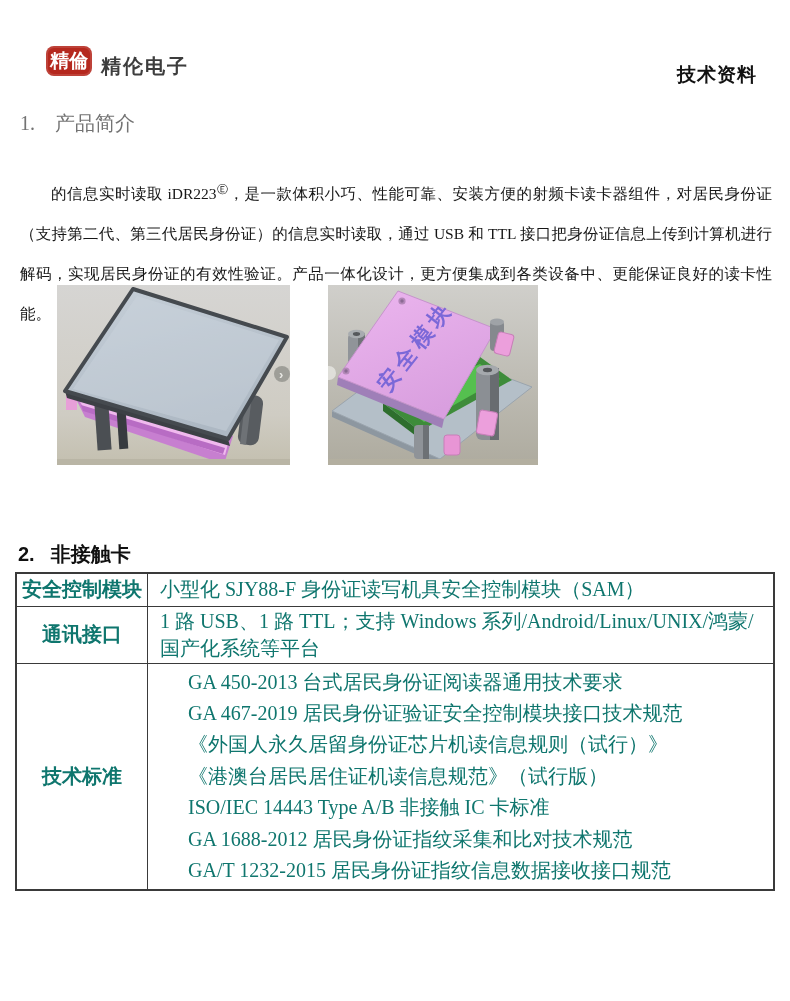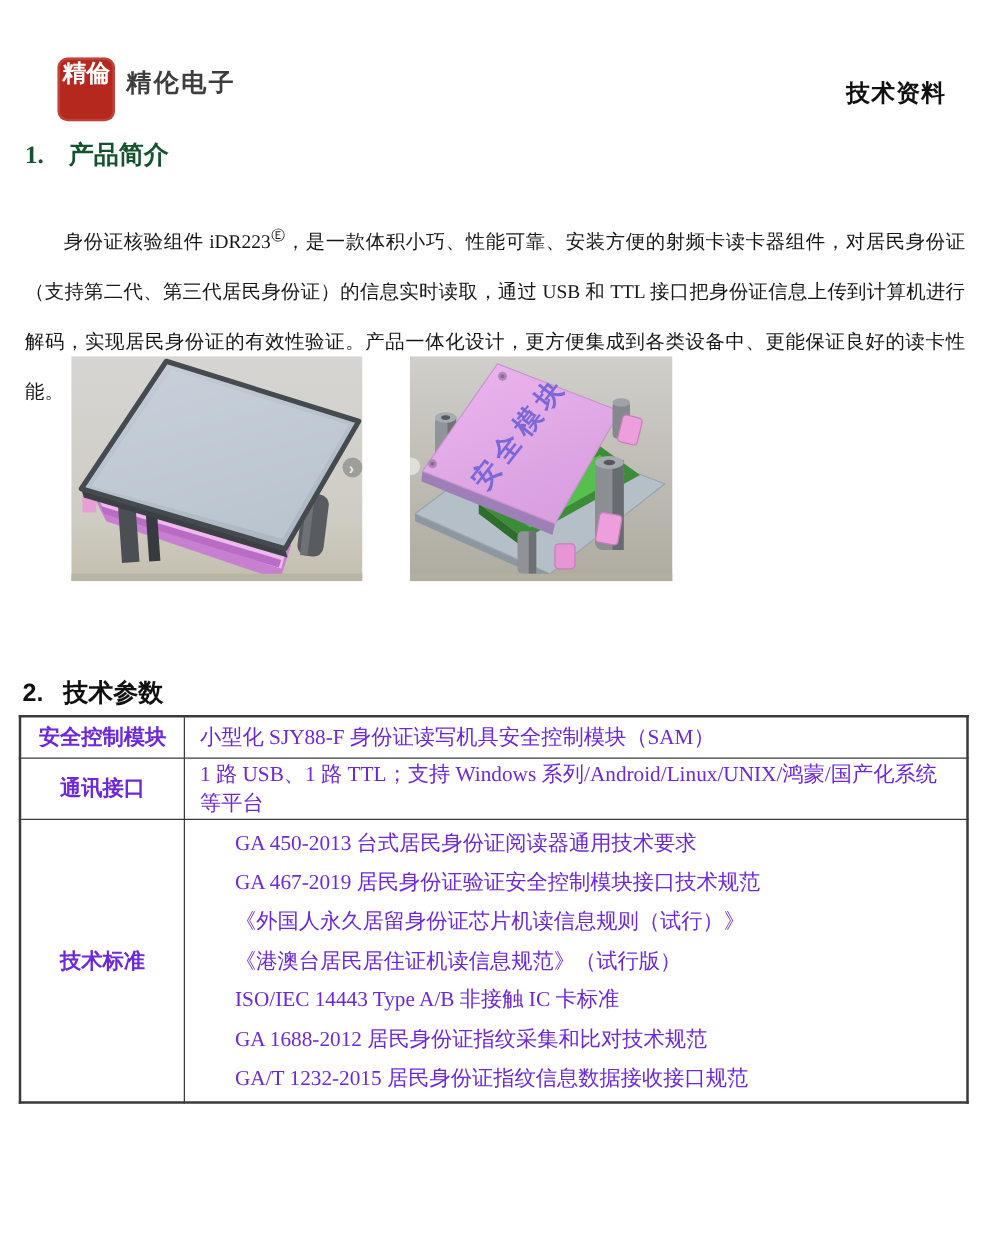--- a/index.html
+++ b/index.html
@@ -4,36 +4,36 @@
 <style>
   html,body { margin:0; padding:0; }
   body { background:#ffffff; }
   #page {
     position:relative; width:790px; height:1001px; background:#ffffff;
     font-family:"Liberation Serif", serif; color:#141414; overflow:hidden;
   }
 
   
   .seal {
-    position:absolute; left:46px; top:46px; width:46px; height:51px;
-    background:#b5281e; border-radius:8px; display:flex; align-items:flex-start;
+    position:absolute; left:46px; top:46px; width:46px; height:30px;
+    background:#b5281e; border-radius:8px; display:flex; align-items:center;
     justify-content:center; color:#ffffff; font-weight:bold; font-size:19px;
     letter-spacing:0px; box-shadow:inset 0 0 0 2px rgba(255,255,255,.12);
   }
   .company-name {
     position:absolute; left:101px; top:53px; font-size:20px; font-weight:bold;
     color:#3d3d3d; font-family:"Liberation Sans", sans-serif; letter-spacing:2px;
   }
   .doc-type {
     position:absolute; right:33px; top:62px; font-size:19px; font-weight:bold;
     color:#111; font-family:"Liberation Sans", sans-serif; letter-spacing:1px;
   }
 
   
-  .h1 { position:absolute; left:20px; top:110px; font-size:20px; font-weight:bold; color:#14532d; }
+  .h1 { position:absolute; left:20px; top:110px; font-size:20px; font-weight:normal; color:#737373; }
   .h1 .num { display:inline-block; margin-right:20px; }
   .h2 { position:absolute; left:18px; top:541px; font-size:20px; font-weight:bold;
         font-family:"Liberation Sans", sans-serif; color:#101010; }
   .h2 .num { display:inline-block; margin-right:16px; }
 
   
   .para {
     position:absolute; left:20px; right:18px; top:158px;
     font-size:15.5px; line-height:40px; text-align:justify; text-indent:31px;
     color:#161616;
@@ -45,21 +45,21 @@
   .fig1 { left:57px; }
   .fig2 { left:328px; }
 
   
   table.spec {
     position:absolute; left:15px; top:572px; width:760px;
     border-collapse:collapse; table-layout:fixed;
   }
   table.spec, table.spec td { border:1px solid #3a3a3a; }
   table.spec { border-width:2px; }
-  table.spec td { vertical-align:middle; font-size:17px; color:#6d28d9; }
+  table.spec td { vertical-align:middle; font-size:20px; color:#0f766e; }
   td.lbl { width:124px; text-align:center; font-weight:bold; padding:0 3px; }
   td.val { padding:1px 10px 1px 12px; }
   tr.r1 { height:33px; } tr.r2 { height:33px; } tr.r3 { height:34px; }
   tr.r4 { height:35px; } tr.r5 { height:40px; }
   td.std { padding:3px 10px 3px 12px; }
   .std-line { line-height:31.4px; white-space:nowrap; overflow:hidden;margin-left:28px; }
 </style>
 </head>
 <body>
 
@@ -68,21 +68,21 @@
   <div class="seal">
     <span>精倫</span>
   </div>
   <div class="company-name">精伦电子</div>
   <div class="doc-type">技术资料</div>
 
   <div class="h1">
     <span class="num">1.</span><span>产品简介</span>
   </div>
 
-  <p class="para"><span>身份证核验组件 iDR223</span><sup>Ⓔ</sup><span>，是一款体积小巧、性能可靠、安装方便的射频卡读卡器组件，对居民身份证（支持第二代、第三代居民身份证）的信息实时读取，通过 USB 和 TTL 接口把身份证信息上传到计算机进行解码，实现居民身份证的有效性验证。产品一体化设计，更方便集成到各类设备中、更能保证良好的读卡性能。</span></p>
+  <p class="para"><span>的信息实时读取 iDR223</span><sup>Ⓔ</sup><span>，是一款体积小巧、性能可靠、安装方便的射频卡读卡器组件，对居民身份证（支持第二代、第三代居民身份证）的信息实时读取，通过 USB 和 TTL 接口把身份证信息上传到计算机进行解码，实现居民身份证的有效性验证。产品一体化设计，更方便集成到各类设备中、更能保证良好的读卡性能。</span></p>
 
   <div class="fig fig1">
     <svg width="233" height="180" viewBox="0 0 233 180">
       <defs>
         <linearGradient id="f1bg" x1="0" y1="0" x2="0" y2="1">
           <stop offset="0" stop-color="#d6d5d3"></stop>
             <stop offset="0.72" stop-color="#cfccc3"></stop>
             <stop offset="1" stop-color="#c3bfaf"></stop>
         </linearGradient>
         <linearGradient id="f1plate" x1="0" y1="0" x2="0.4" y2="1">
@@ -166,21 +166,21 @@
       <rect x="168" y="48" width="16" height="22" rx="3" fill="#ec9fdc" stroke="#c77fb8" transform="rotate(14 176 59)"></rect>
       <rect x="150" y="126" width="18" height="24" rx="3" fill="#ec9fdc" stroke="#c77fb8" transform="rotate(10 159 138)"></rect>
       <rect x="116" y="150" width="16" height="20" rx="3" fill="#e895d5" stroke="#c77fb8"></rect>
 
       <circle cx="1" cy="88" r="7" fill="#ecece8" opacity="0.7"></circle>
       <rect x="0" y="174" width="210" height="6" fill="#b3afa0"></rect>
     </svg>
   </div>
 
   <div class="h2">
-    <span class="num">2.</span><span>技术参数</span>
+    <span class="num">2.</span><span>非接触卡</span>
   </div>
 
   <table class="spec">
     <tbody>
       <tr class="r1">
         <td class="lbl">安全控制模块</td>
         <td class="val">小型化 SJY88-F 身份证读写机具安全控制模块（SAM）</td>
       </tr>
       <tr class="r4">
         <td class="lbl">通讯接口</td>

